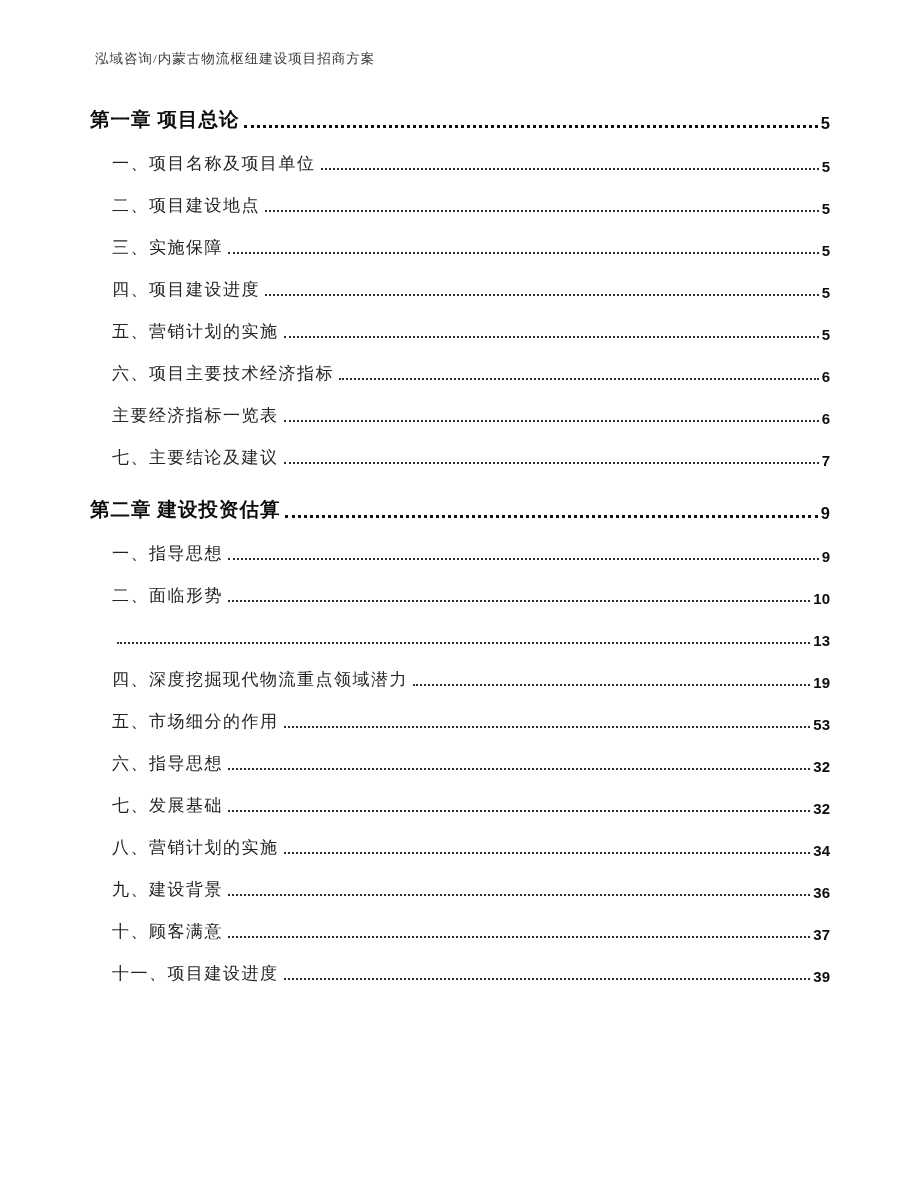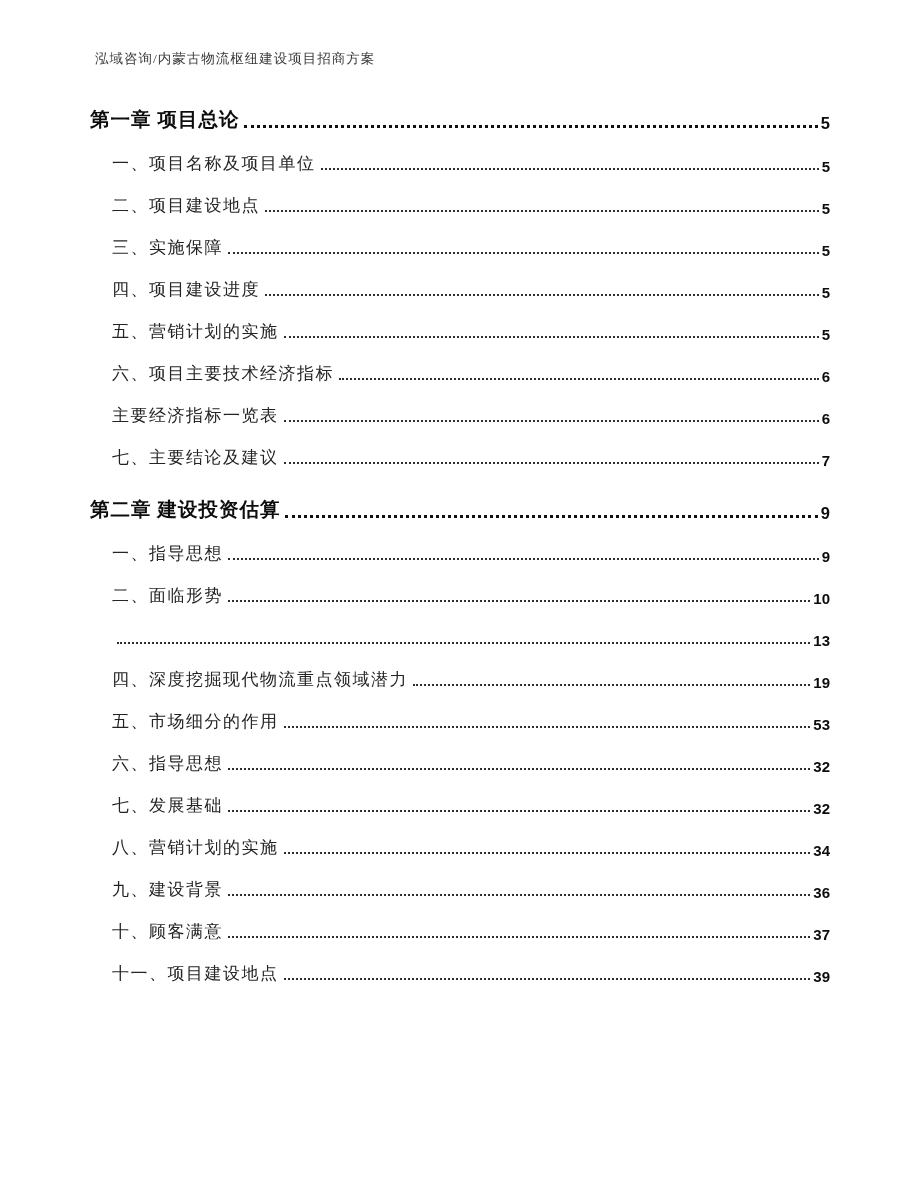--- a/index.html
+++ b/index.html
@@ -189,19 +189,19 @@
           <span class="toc-label">九、建设背景</span>
           <span class="dot-leader"></span>
           <span class="toc-page-num">36</span>
         </div>
         <div class="toc-row item-row">
           <span class="toc-label">十、顾客满意</span>
           <span class="dot-leader"></span>
           <span class="toc-page-num">37</span>
         </div>
         <div class="toc-row item-row">
-          <span class="toc-label">十一、项目建设地点</span>
+          <span class="toc-label">十一、项目建设进度</span>
           <span class="dot-leader"></span>
           <span class="toc-page-num">39</span>
         </div>
       </div>
     </div>
 </div>
 
 </body></html>

